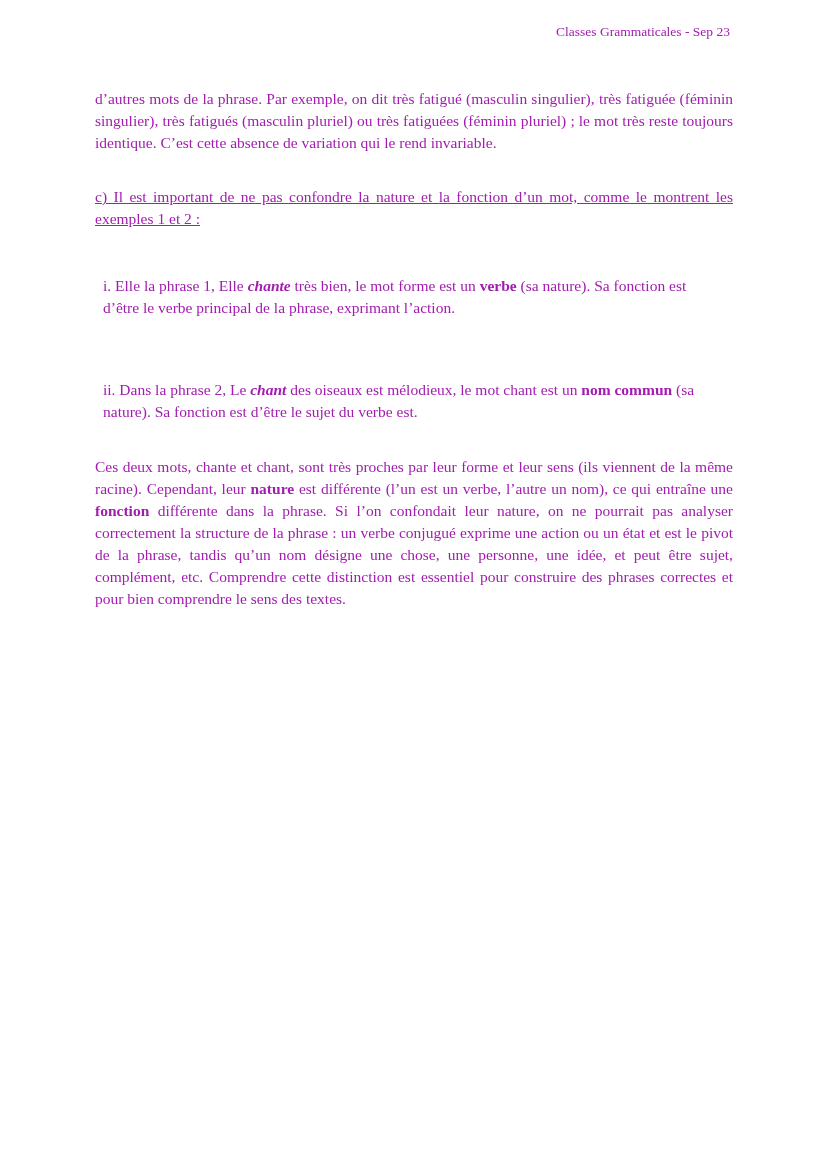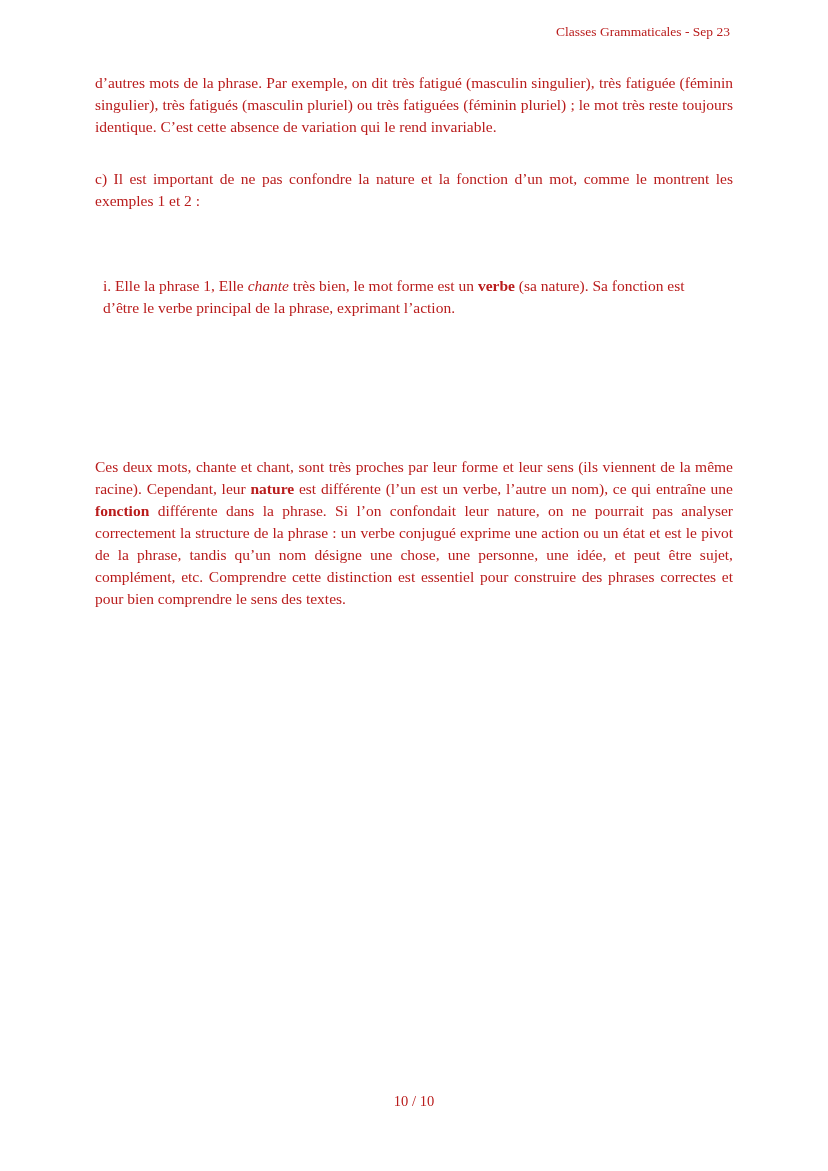--- a/index.html
+++ b/index.html
@@ -32,48 +32,48 @@
     margin: 0;
     font-size: 15.5px;
     line-height: 22px;
   }
   .justify { text-align: justify; }
   .list-item {
     left: 103px;
     width: 604px;
     text-align: left;
   }
-  .p1 { top: 72px; }
-  .p2 { top: 168px; }
+  .p1 { top: 88px; }
+  .p2 { top: 186px; text-decoration: underline; }
   .item-i { top: 275px; }
   .item-ii { top: 379px; }
   .p3 { top: 456px; }
   .page-footer {
     position: absolute;
     top: 1092px;
     left: 0;
     width: 828px;
     text-align: center;
     font-size: 14.5px;
     line-height: 18px;
   }
   .bold { font-weight: 700; margin-top: 43px; }
-  .italic { font-style: italic; }
+  .italic { font-style: italic; font-weight: bold; }
 </style>
 </head>
 <body>
 
-<div class="page" style="background: rgb(255, 255, 255); color: #b91c1c;">
+<div class="page" style="background: rgb(255, 255, 255); color: #a21caf;">
 
   <div class="page-header">Classes Grammaticales - Sep 23</div>
 
   <p class="para justify p1"><span>d’autres mots de la phrase. Par exemple, on dit très fatigué (masculin singulier), très fatiguée (féminin singulier), très fatigués (masculin pluriel) ou très fatiguées (féminin pluriel) ; le mot très reste toujours identique. C’est cette absence de variation qui le rend invariable.</span></p>
 
   <p class="para justify p2"><span>c) Il est important de ne pas confondre la nature et la fonction d’un mot, comme le montrent les exemples 1 et 2 :</span></p>
 
   <p class="para list-item item-i"><span>i. Elle la phrase 1, Elle </span><span class="italic">chante</span><span> très bien, le mot forme est un </span><span class="bold">verbe</span><span> (sa nature). Sa fonction est d’être le verbe principal de la phrase, exprimant l’action.</span></p>
 
+  <p class="para list-item item-ii"><span>ii. Dans la phrase 2, Le </span><span class="italic">chant</span><span> des oiseaux est mélodieux, le mot chant est un </span><span class="bold">nom commun</span><span> (sa nature). Sa fonction est d’être le sujet du verbe est.</span></p>
 
   <p class="para justify p3"><span>Ces deux mots, chante et chant, sont très proches par leur forme et leur sens (ils viennent de la même racine). Cependant, leur </span><span class="bold">nature</span><span> est différente (l’un est un verbe, l’autre un nom), ce qui entraîne une </span><span class="bold">fonction</span><span> différente dans la phrase. Si l’on confondait leur nature, on ne pourrait pas analyser correctement la structure de la phrase : un verbe conjugué exprime une action ou un état et est le pivot de la phrase, tandis qu’un nom désigne une chose, une personne, une idée, et peut être sujet, complément, etc. Comprendre cette distinction est essentiel pour construire des phrases correctes et pour bien comprendre le sens des textes.</span></p>
 
-  <div class="page-footer">10 / 10</div>
 
 </div>
 
 </body></html>

